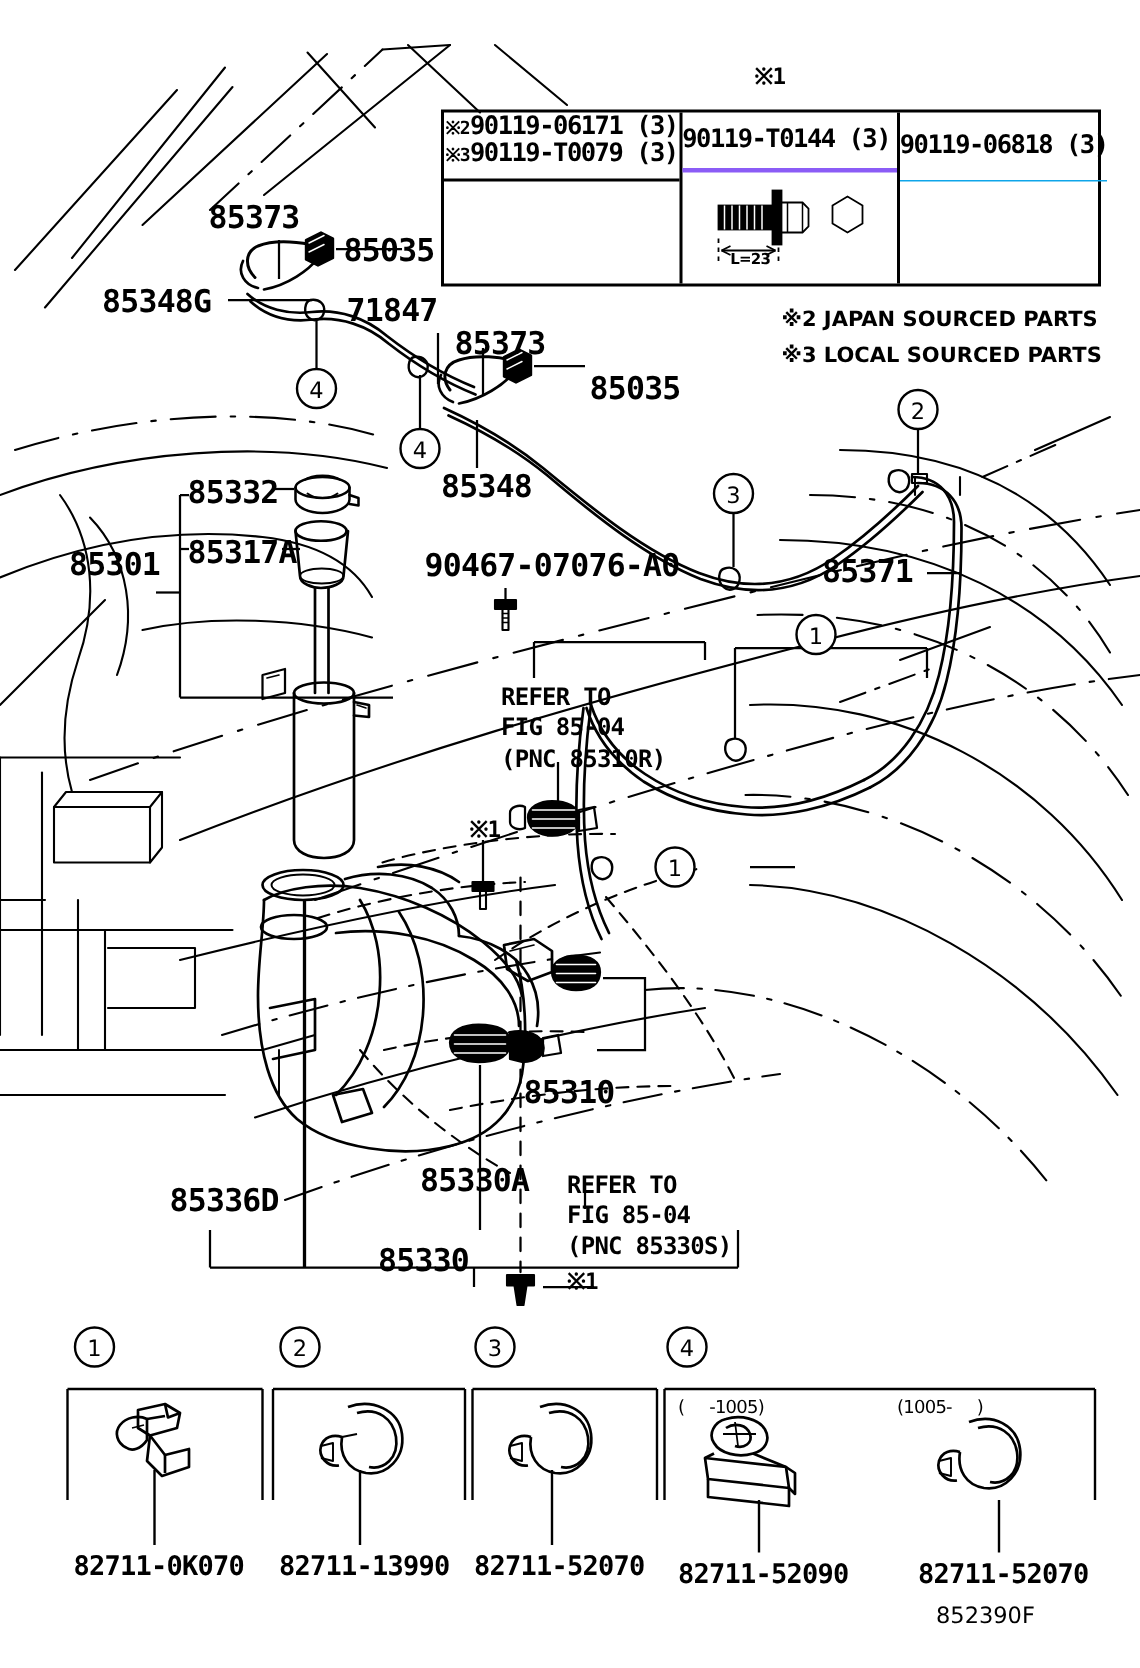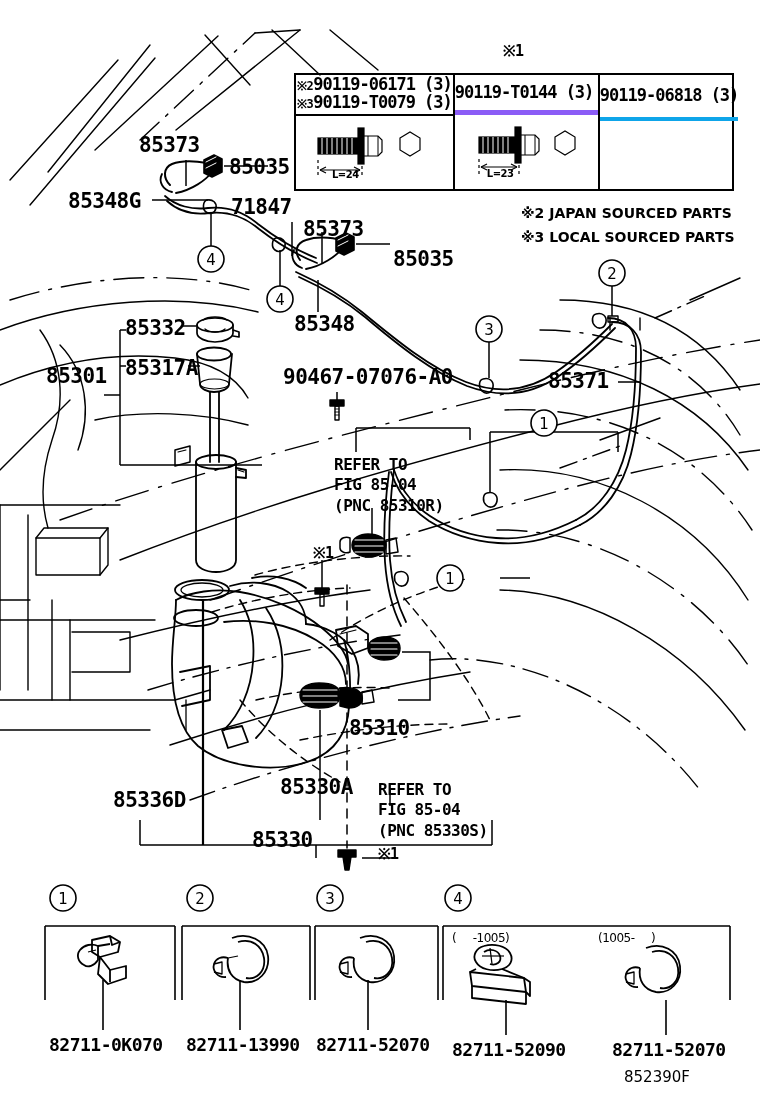--- a/index.html
+++ b/index.html
@@ -355,43 +355,24 @@
         <div style="border-bottom:2px solid #000;padding:1px 1px 2px 1px;height:46px;box-sizing:border-box;">
           <div style="display:flex;align-items:baseline;">
             <span class="lbl mk-sm" style="position:static;">※2</span>
             <span class="lbl tbl-hdr" style="position:static;">90119-06171 (3)</span>
           </div>
           <div style="display:flex;align-items:baseline;">
             <span class="lbl mk-sm" style="position:static;">※3</span>
             <span class="lbl tbl-hdr" style="position:static;">90119-T0079 (3)</span>
           </div>
         </div>
-        <div style="position:relative;flex:1;">
-          <svg viewBox="0 0 152 70" width="152" height="70">
-            <g stroke="#000" fill="none" stroke-width="1.2">
-              <rect x="22" y="22" width="40" height="16" fill="#000"></rect>
-              <path d="M26 22 L26 38 M31 22 L31 38 M36 22 L36 38 M41 22 L41 38 M46 22 L46 38 M51 22 L51 38 M56 22 L56 38" stroke="#fff" stroke-width="1"></path>
-              <rect x="62" y="12" width="6" height="36" fill="#000"></rect>
-              <path d="M68 20 L82 20 L86 24 L86 36 L82 40 L68 40 Z" fill="#fff"></path>
-              <path d="M72 20 L72 40" stroke-width="1"></path>
-              <path d="M82 20 L82 40" stroke-width="1"></path>
-              <polygon points="104,22 114,16 124,22 124,34 114,40 104,34" fill="#fff"></polygon>
-              <path d="M22 44 L22 62" stroke-dasharray="3 3"></path>
-              <path d="M66 44 L66 62" stroke-dasharray="3 3"></path>
-              <path d="M24 54 L64 54"></path>
-              <path d="M24 54 L30 51 M24 54 L30 57"></path>
-              <path d="M64 54 L58 51 M64 54 L58 57"></path>
-            </g>
-          </svg>
-          <div class="lbl dim" style="left:36px;top:54px;">L=24</div>
-        </div>
       </div>
 
       <div style="flex:0 0 143px;border-right:2px solid #000;display:flex;flex-direction:column;">
-        <div style="border-bottom:5px solid #8b5cf6;height:46px;box-sizing:border-box;display:flex;align-items:center;">
+        <div style="border-bottom:3px solid #8b5cf6;height:46px;box-sizing:border-box;display:flex;align-items:center;">
           <span class="lbl tbl-hdr" style="position:static;">90119-T0144 (3)</span>
         </div>
         <div style="position:relative;flex:1;">
           <svg viewBox="0 0 143 70" width="143" height="70">
             <g stroke="#000" fill="none" stroke-width="1.2">
               <rect x="24" y="22" width="36" height="16" fill="#000"></rect>
               <path d="M28 22 L28 38 M33 22 L33 38 M38 22 L38 38 M43 22 L43 38 M48 22 L48 38 M53 22 L53 38" stroke="#fff" stroke-width="1"></path>
               <rect x="60" y="12" width="6" height="36" fill="#000"></rect>
               <path d="M66 20 L80 20 L84 24 L84 36 L80 40 L66 40 Z" fill="#fff"></path>
               <path d="M70 20 L70 40" stroke-width="1"></path>
@@ -402,21 +383,21 @@
               <path d="M26 52 L62 52"></path>
               <path d="M26 52 L32 49 M26 52 L32 55"></path>
               <path d="M62 52 L56 49 M62 52 L56 55"></path>
             </g>
           </svg>
           <div class="lbl dim" style="left:32px;top:54px;">L=23</div>
         </div>
       </div>
 
       <div style="flex:1;display:flex;flex-direction:column;">
-        <div style="border-bottom:4px solid #0ea5e9;height:46px;box-sizing:border-box;display:flex;align-items:center;">
+        <div style="border-bottom:1px solid #0ea5e9;height:46px;box-sizing:border-box;display:flex;align-items:center;">
           <span class="lbl tbl-hdr" style="position:static;">90119-06818 (3)</span>
         </div>
       </div>
     </div>
   </div>
 
   <div class="lbl mk" style="left:503px;top:44px;">※1</div>
 
   <div class="lbl note" style="left:521px;top:206px;">※2 JAPAN SOURCED PARTS</div>
   <div class="lbl note" style="left:521px;top:214px;margin-top:16px;">※3 LOCAL SOURCED PARTS</div>

